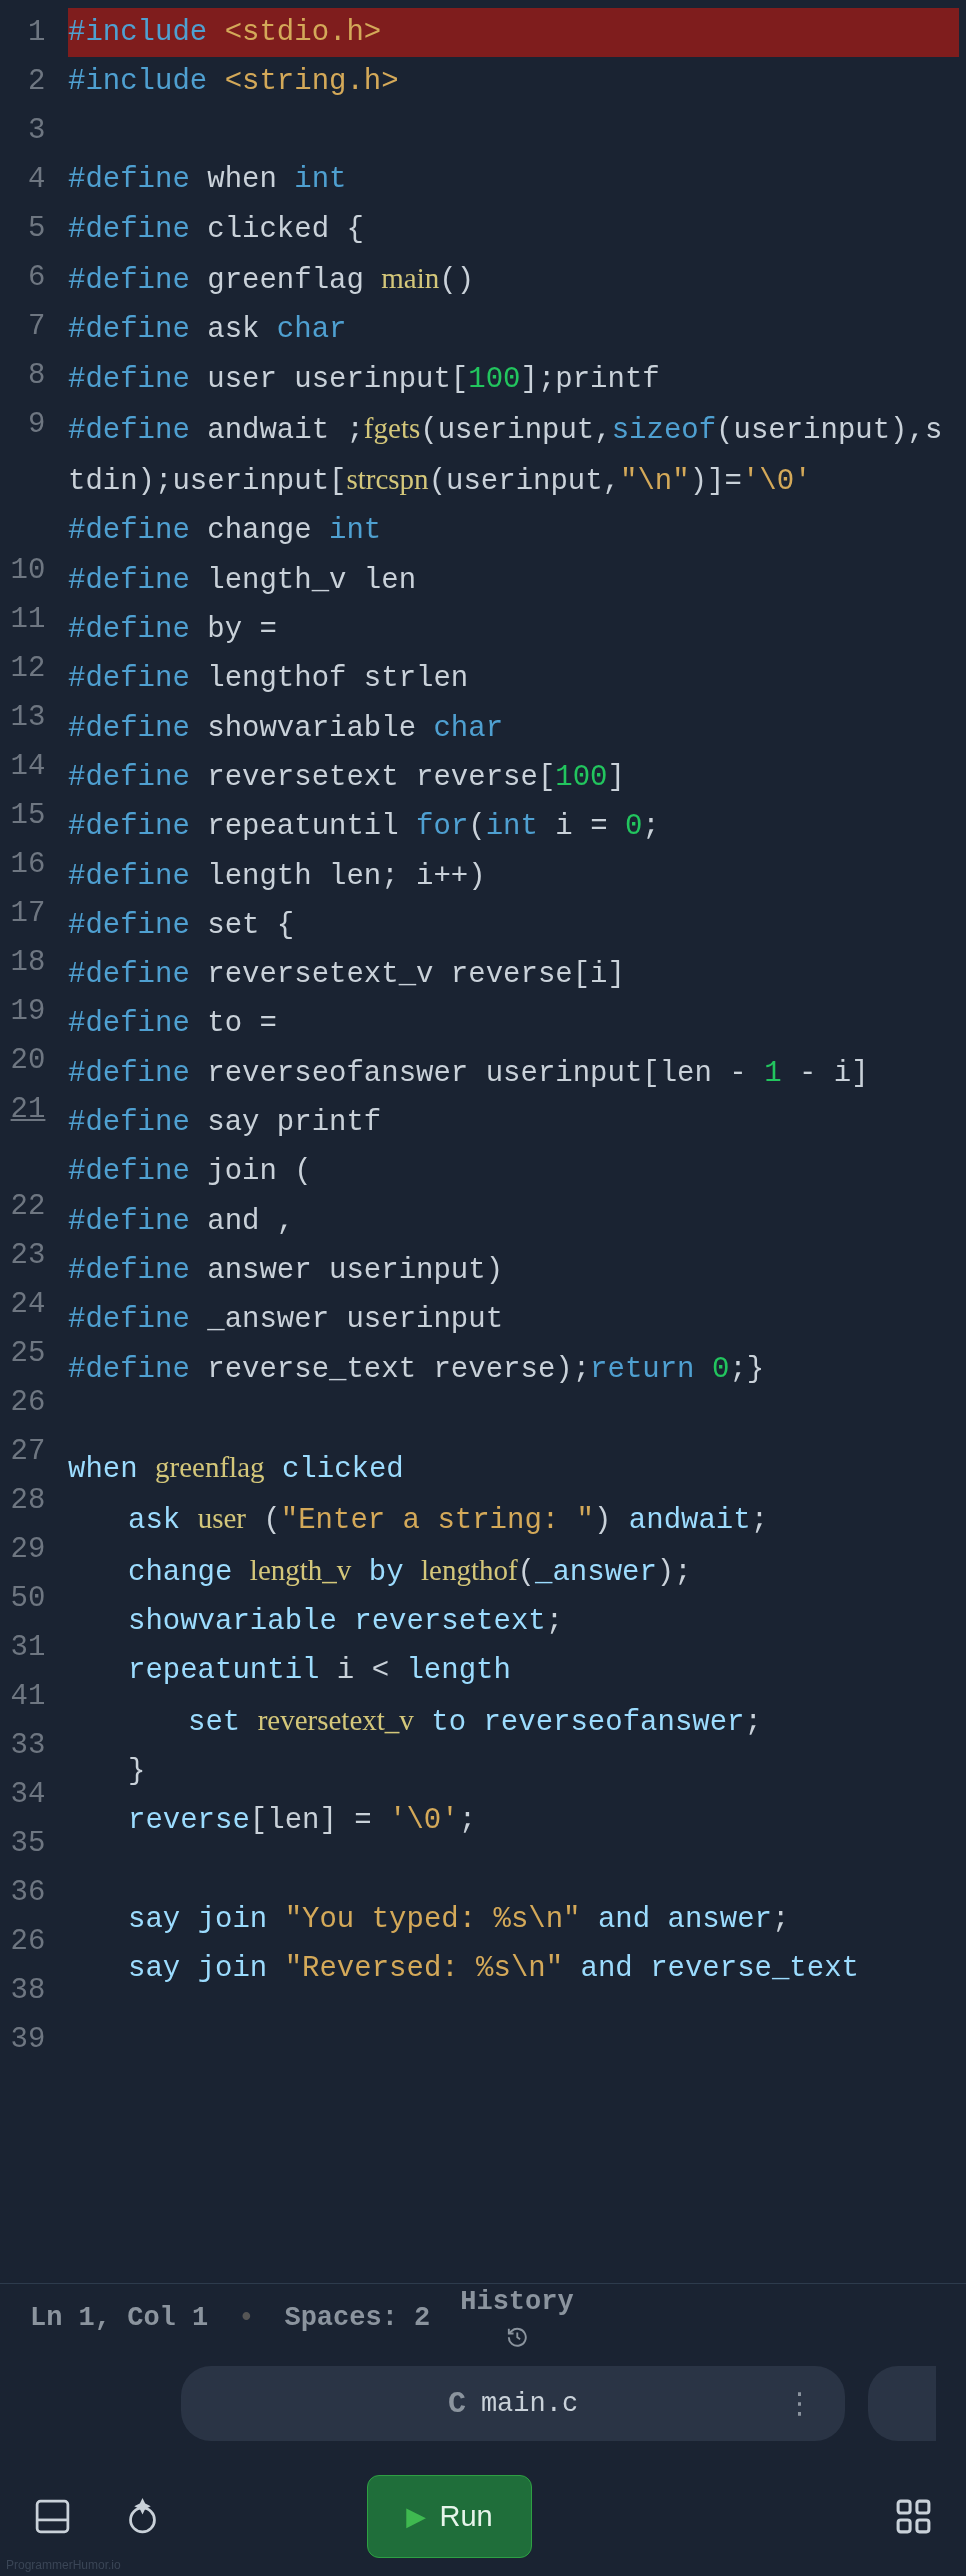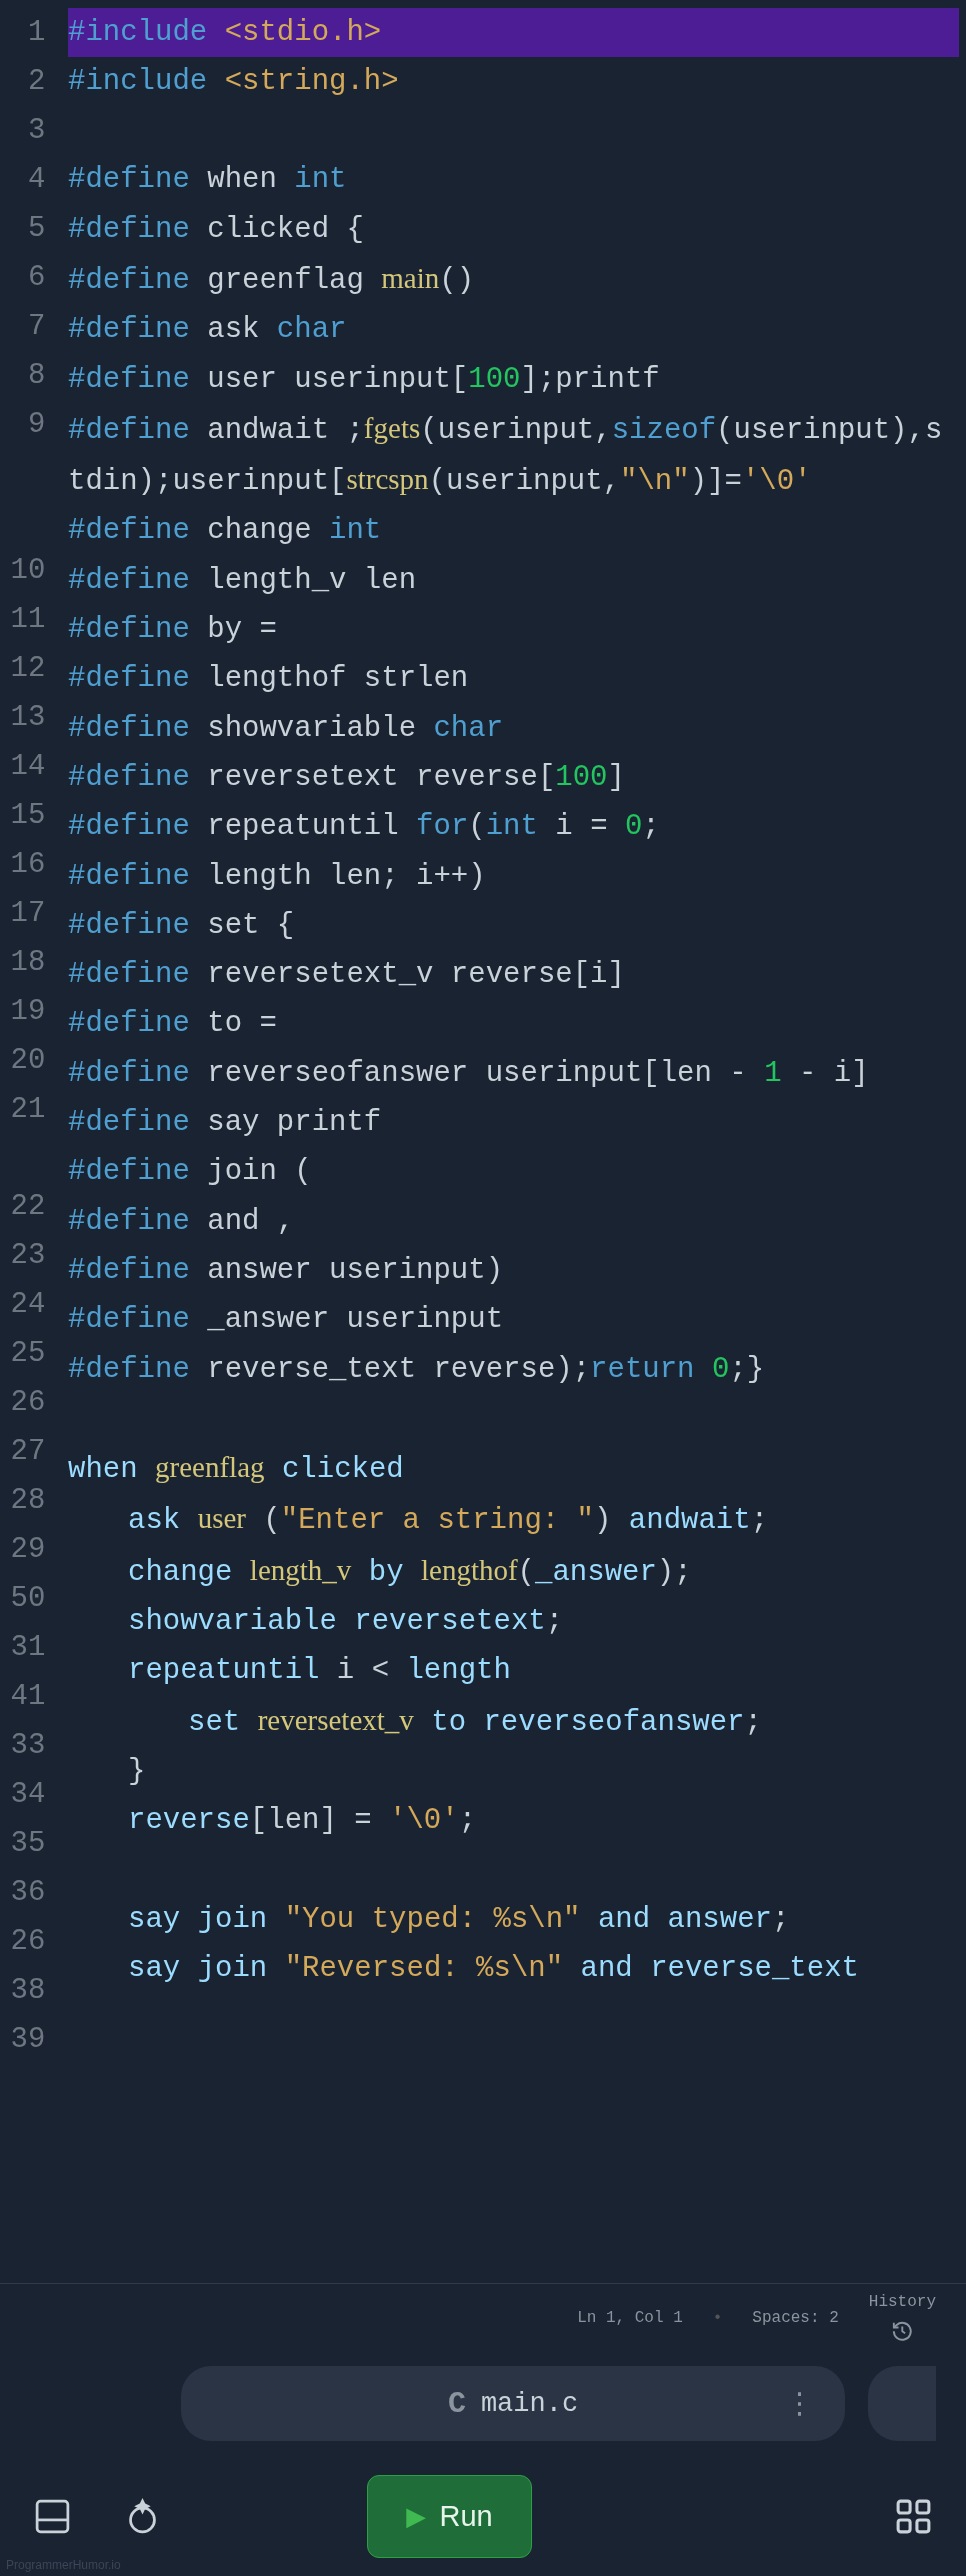--- a/index.html
+++ b/index.html
@@ -27,40 +27,40 @@
     user-select: none;
   }
   .gutter .ln { height: 49px; }
   .code {
     flex: 1;
     padding-right: 7.5px;
     white-space: pre-wrap;
     word-break: break-all;
   }
   .line { min-height: 49px; }
-  .line.hl { background: #4c1d95; }
+  .line.hl { background: #7f1d1d; }
   .tok-pp { color: #4fa0d1; }   
   .tok-str { color: #d4a959; }  
   .tok-fn { color: #d4c77a; font-family: Liberation Serif, serif; }   
   .tok-id { color: #9cdcfe; }   
   .tok-num { color: #22c55e; }  
   .tok-plain { color: #c9d1d9; }
   .tok-char { color: #d4a959; }
   .indent1 { padding-left: 60px; }
   .indent2 { padding-left: 120px; }
   .statusbar {
     height: 68px;
     display: flex;
     align-items: center;
-    justify-content: flex-end;
     gap: 30px;
     padding: 0 30px;
     color: #8b949e;
-    font-size: 16px;
+    font-size: 27px;
     border-top: 0.8px solid #2d3b4d;
+    font-weight: bold;
   }
   .statusbar .sep { color: #555; }
   .tabbar {
     height: 105px;
     display: flex;
     align-items: center;
     gap: 22.6px;
     padding: 0 30px;
   }
   .spacer-sm { width: 128px; }
@@ -154,21 +154,21 @@
       <div class="ln">11</div>
       <div class="ln">12</div>
       <div class="ln">13</div>
       <div class="ln">14</div>
       <div class="ln">15</div>
       <div class="ln">16</div>
       <div class="ln">17</div>
       <div class="ln">18</div>
       <div class="ln">19</div>
       <div class="ln">20</div>
-      <div class="ln" style="height: 97px;">21</div>
+      <div class="ln" style="height: 97px; text-decoration: underline;">21</div>
       <div class="ln">22</div>
       <div class="ln">23</div>
       <div class="ln">24</div>
       <div class="ln">25</div>
       <div class="ln">26</div>
       <div class="ln">27</div>
       <div class="ln">28</div>
       <div class="ln">29</div>
       <div class="ln">50</div>
       <div class="ln">31</div>

